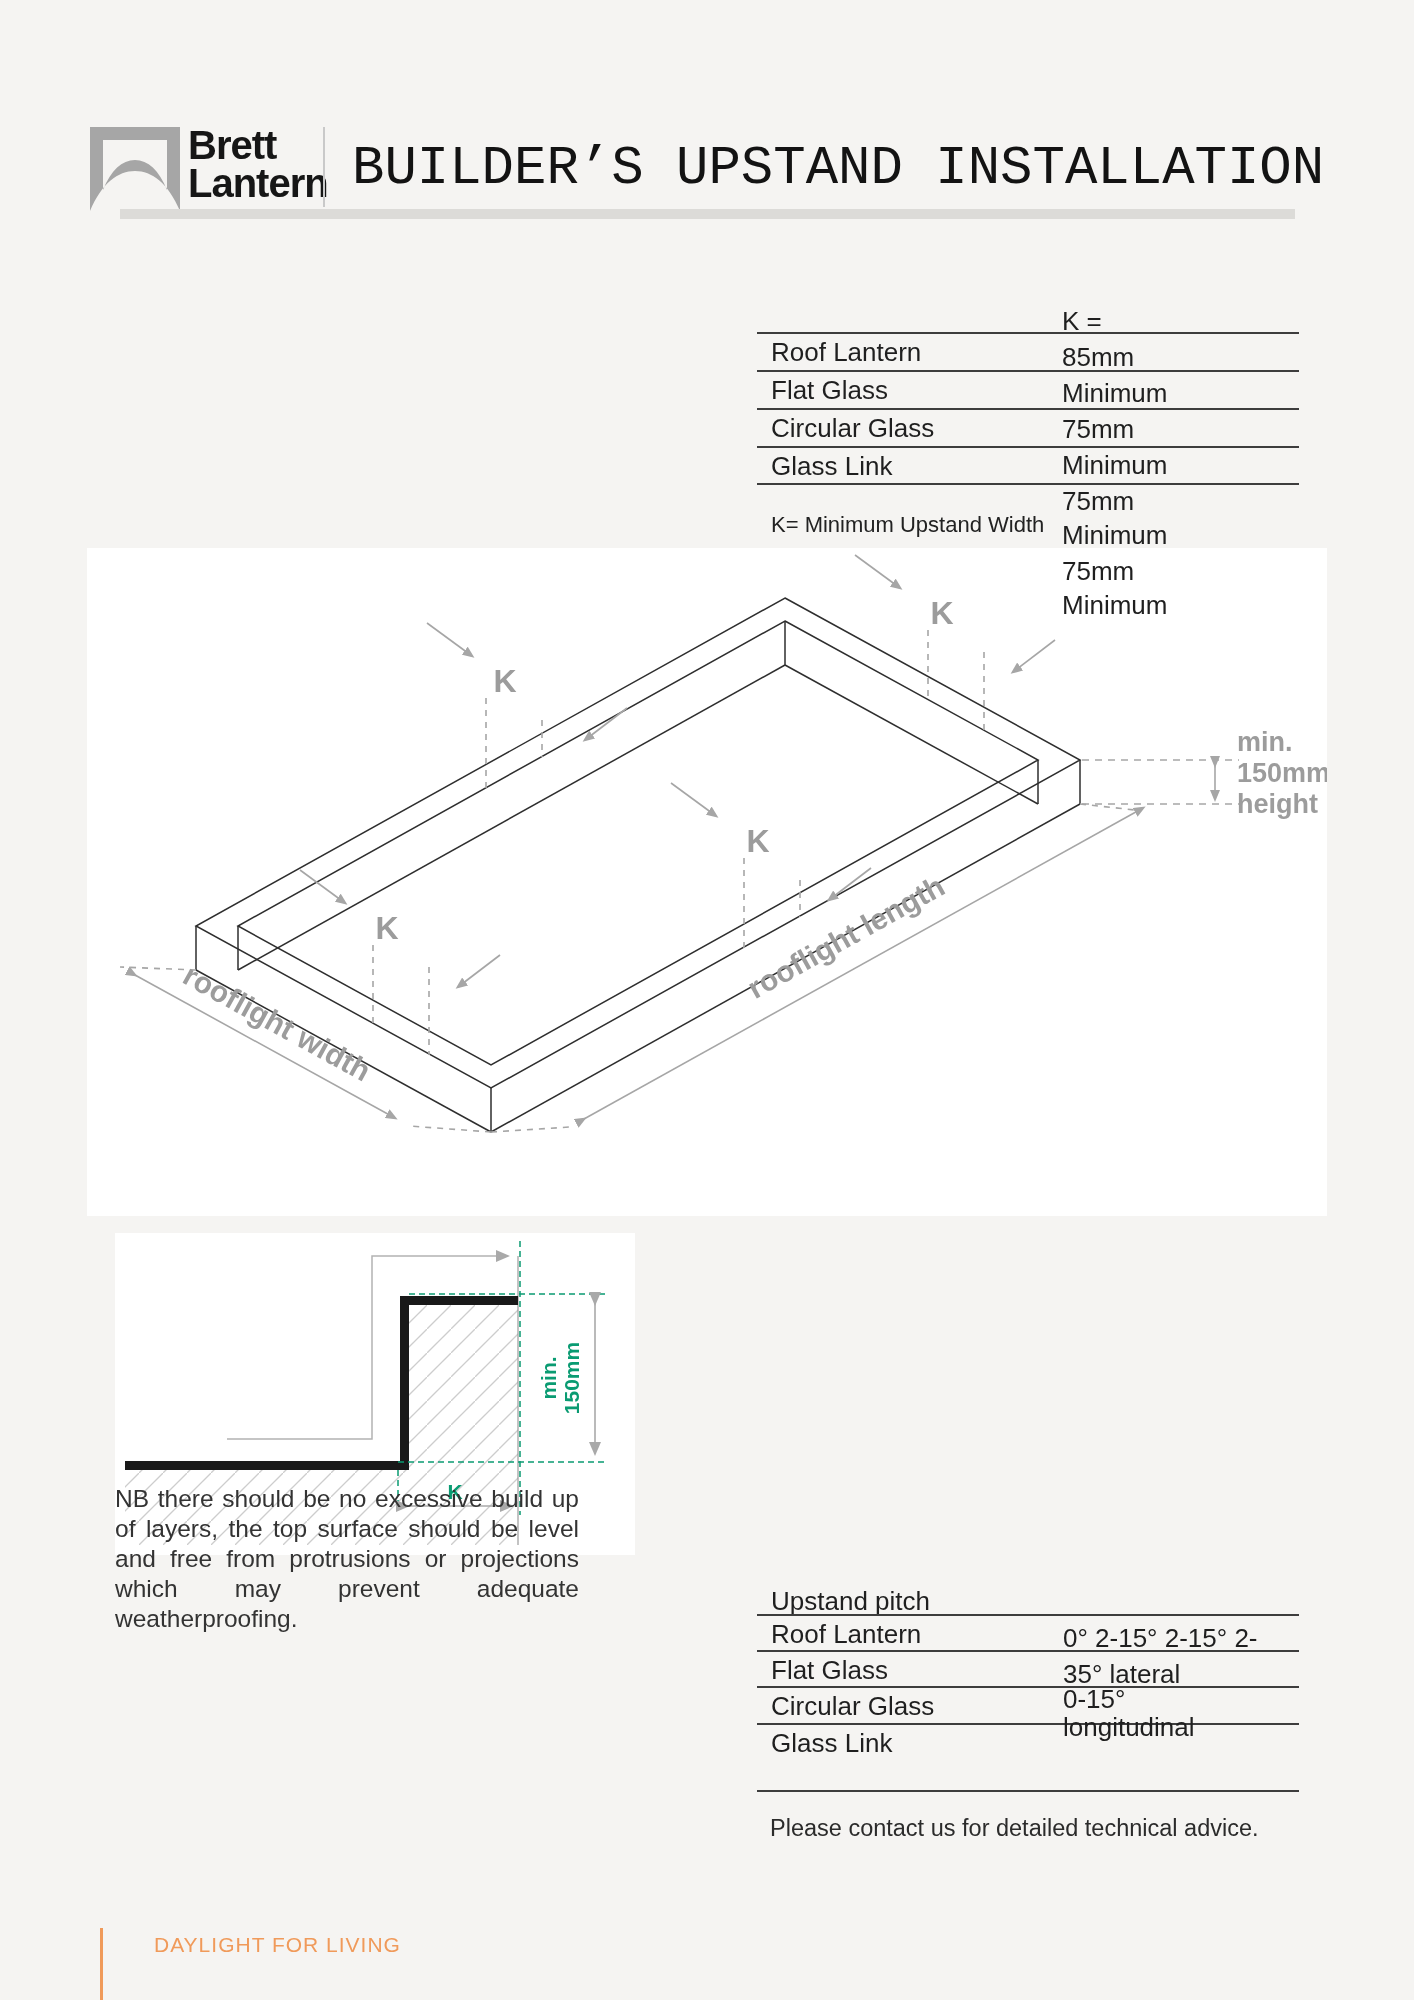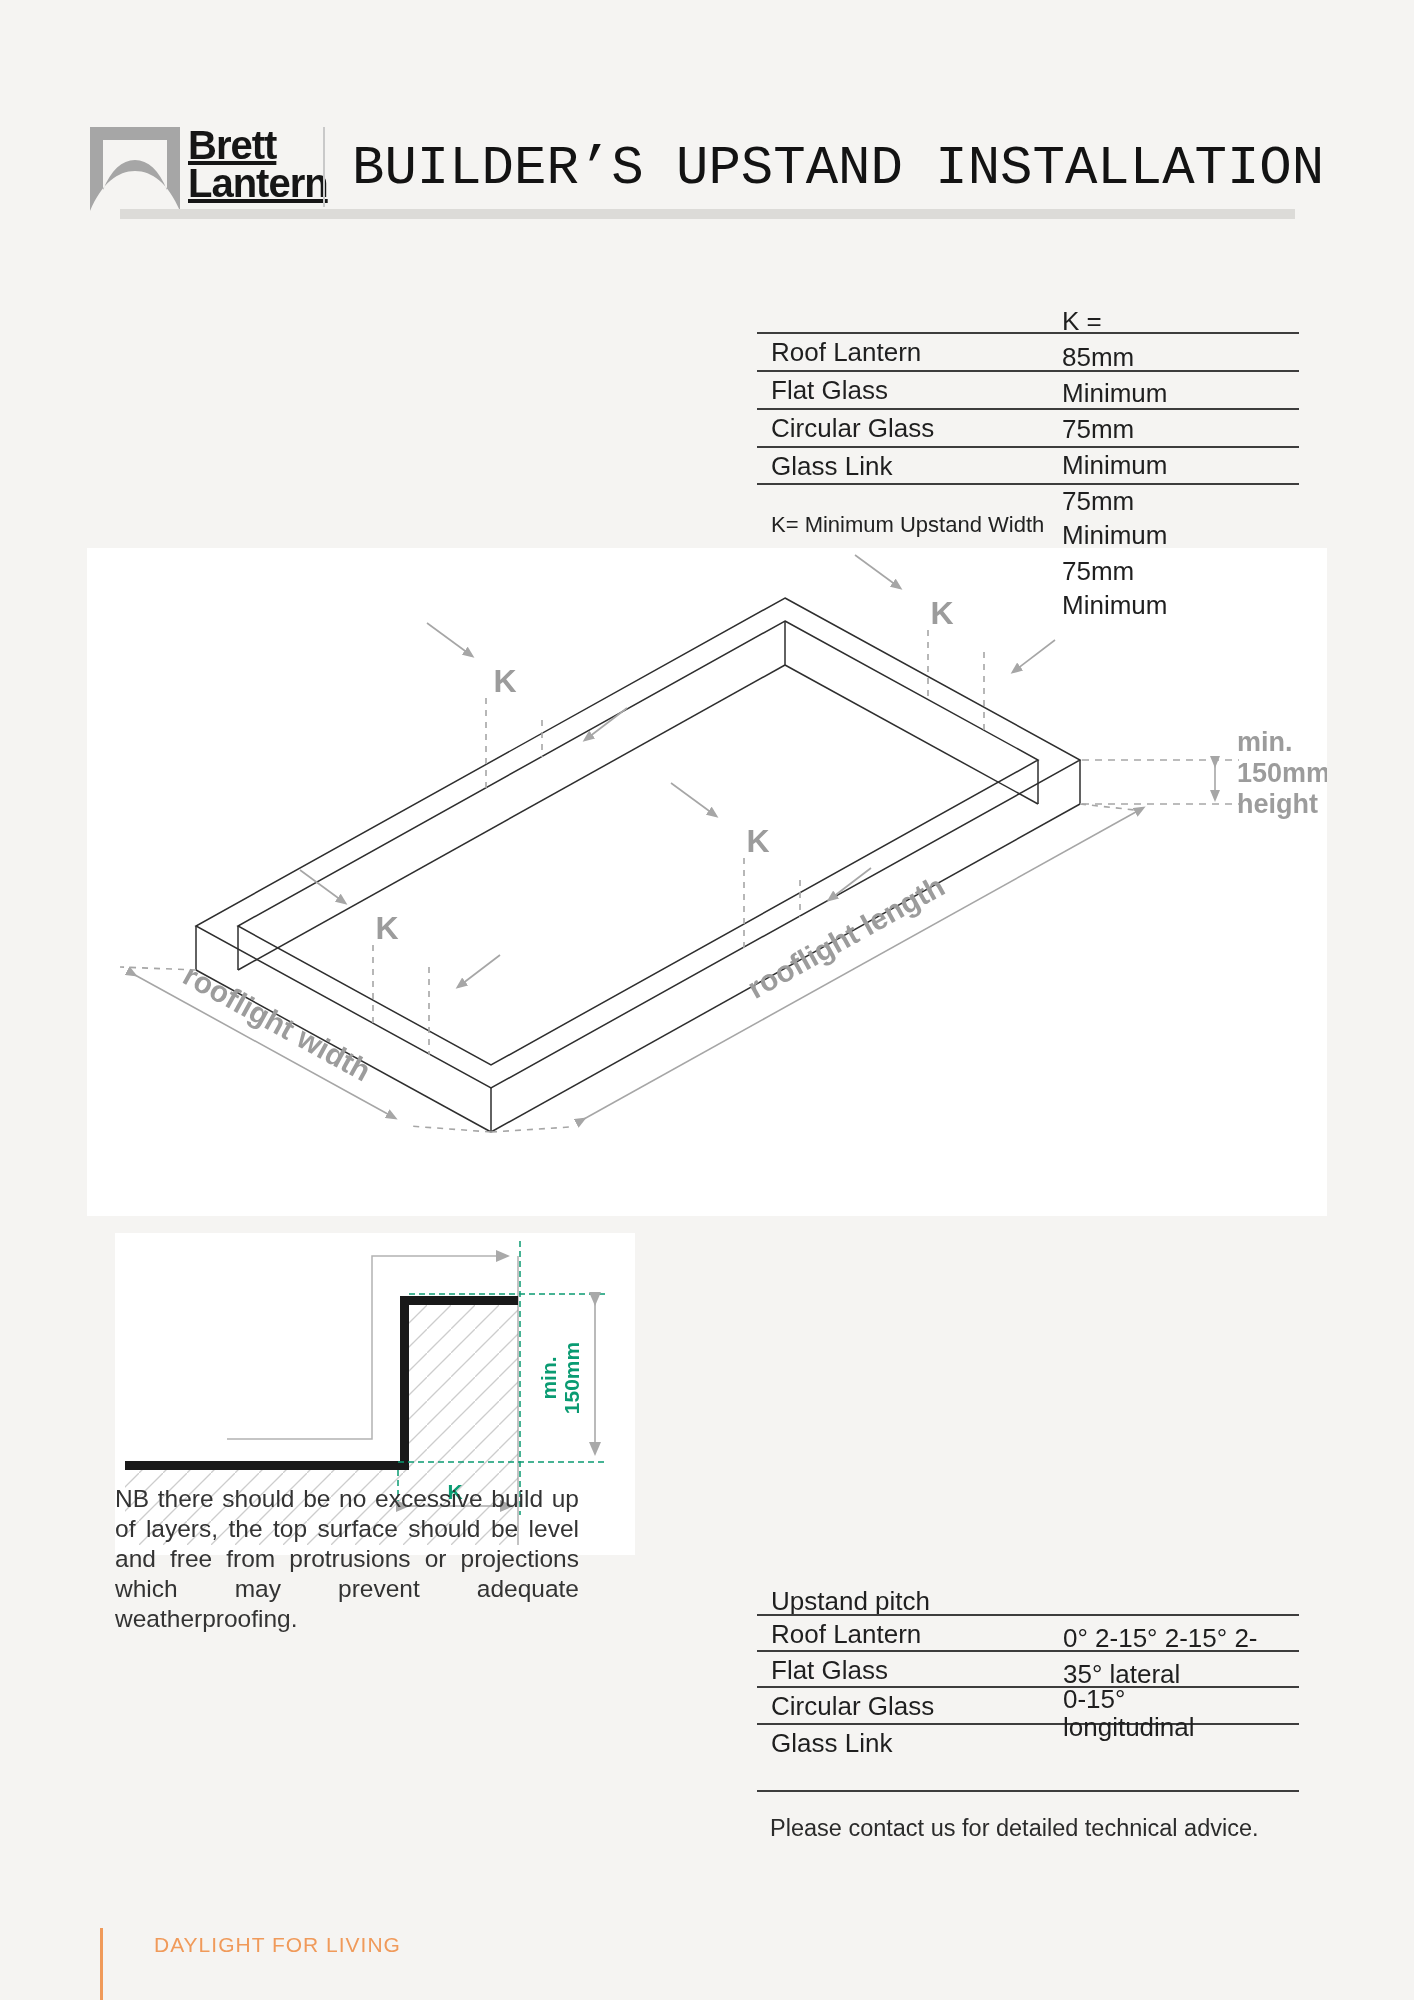--- a/index.html
+++ b/index.html
@@ -3,21 +3,21 @@
 <meta charset="utf-8">
 <style>
   html,body{margin:0;padding:0;background:#e9e8e6;}
   .page{
     position:relative;width:1414px;height:2000px;background:#f5f4f2;
     font-family:"Liberation Sans",sans-serif;color:#2d2d2d;overflow:hidden;
     margin:0 auto;
   }
   .abs{position:absolute;}
   
-  .brand-name{font-weight:bold;font-size:40px;line-height:38px;letter-spacing:-1px;color:#161616;text-decoration:underline;}
+  .brand-name{font-weight:bold;font-size:40px;line-height:38px;letter-spacing:-1px;color:#161616;}
   .header-divider{width:2px;background:#c9c9c9;}
   .page-title{font-size:54px;font-weight:300;letter-spacing:0px;color:#131313;white-space:nowrap;font-family:Liberation Mono, monospace;}
   .title-underbar{background:#dcdbd8;}
   
   .intro{width:602px;font-size:27px;line-height:35px;text-align:justify;color:#333;}
   .nb{width:464px;font-size:24.5px;line-height:30px;text-align:justify;color:#333;}
   
   .hline{height:1.6px;background:#3d3d3d;}
   .tlabel{font-size:26px;color:#1f1f1f;white-space:nowrap;}
   .tvalue{font-size:26px;color:#1f1f1f;white-space:nowrap;}

